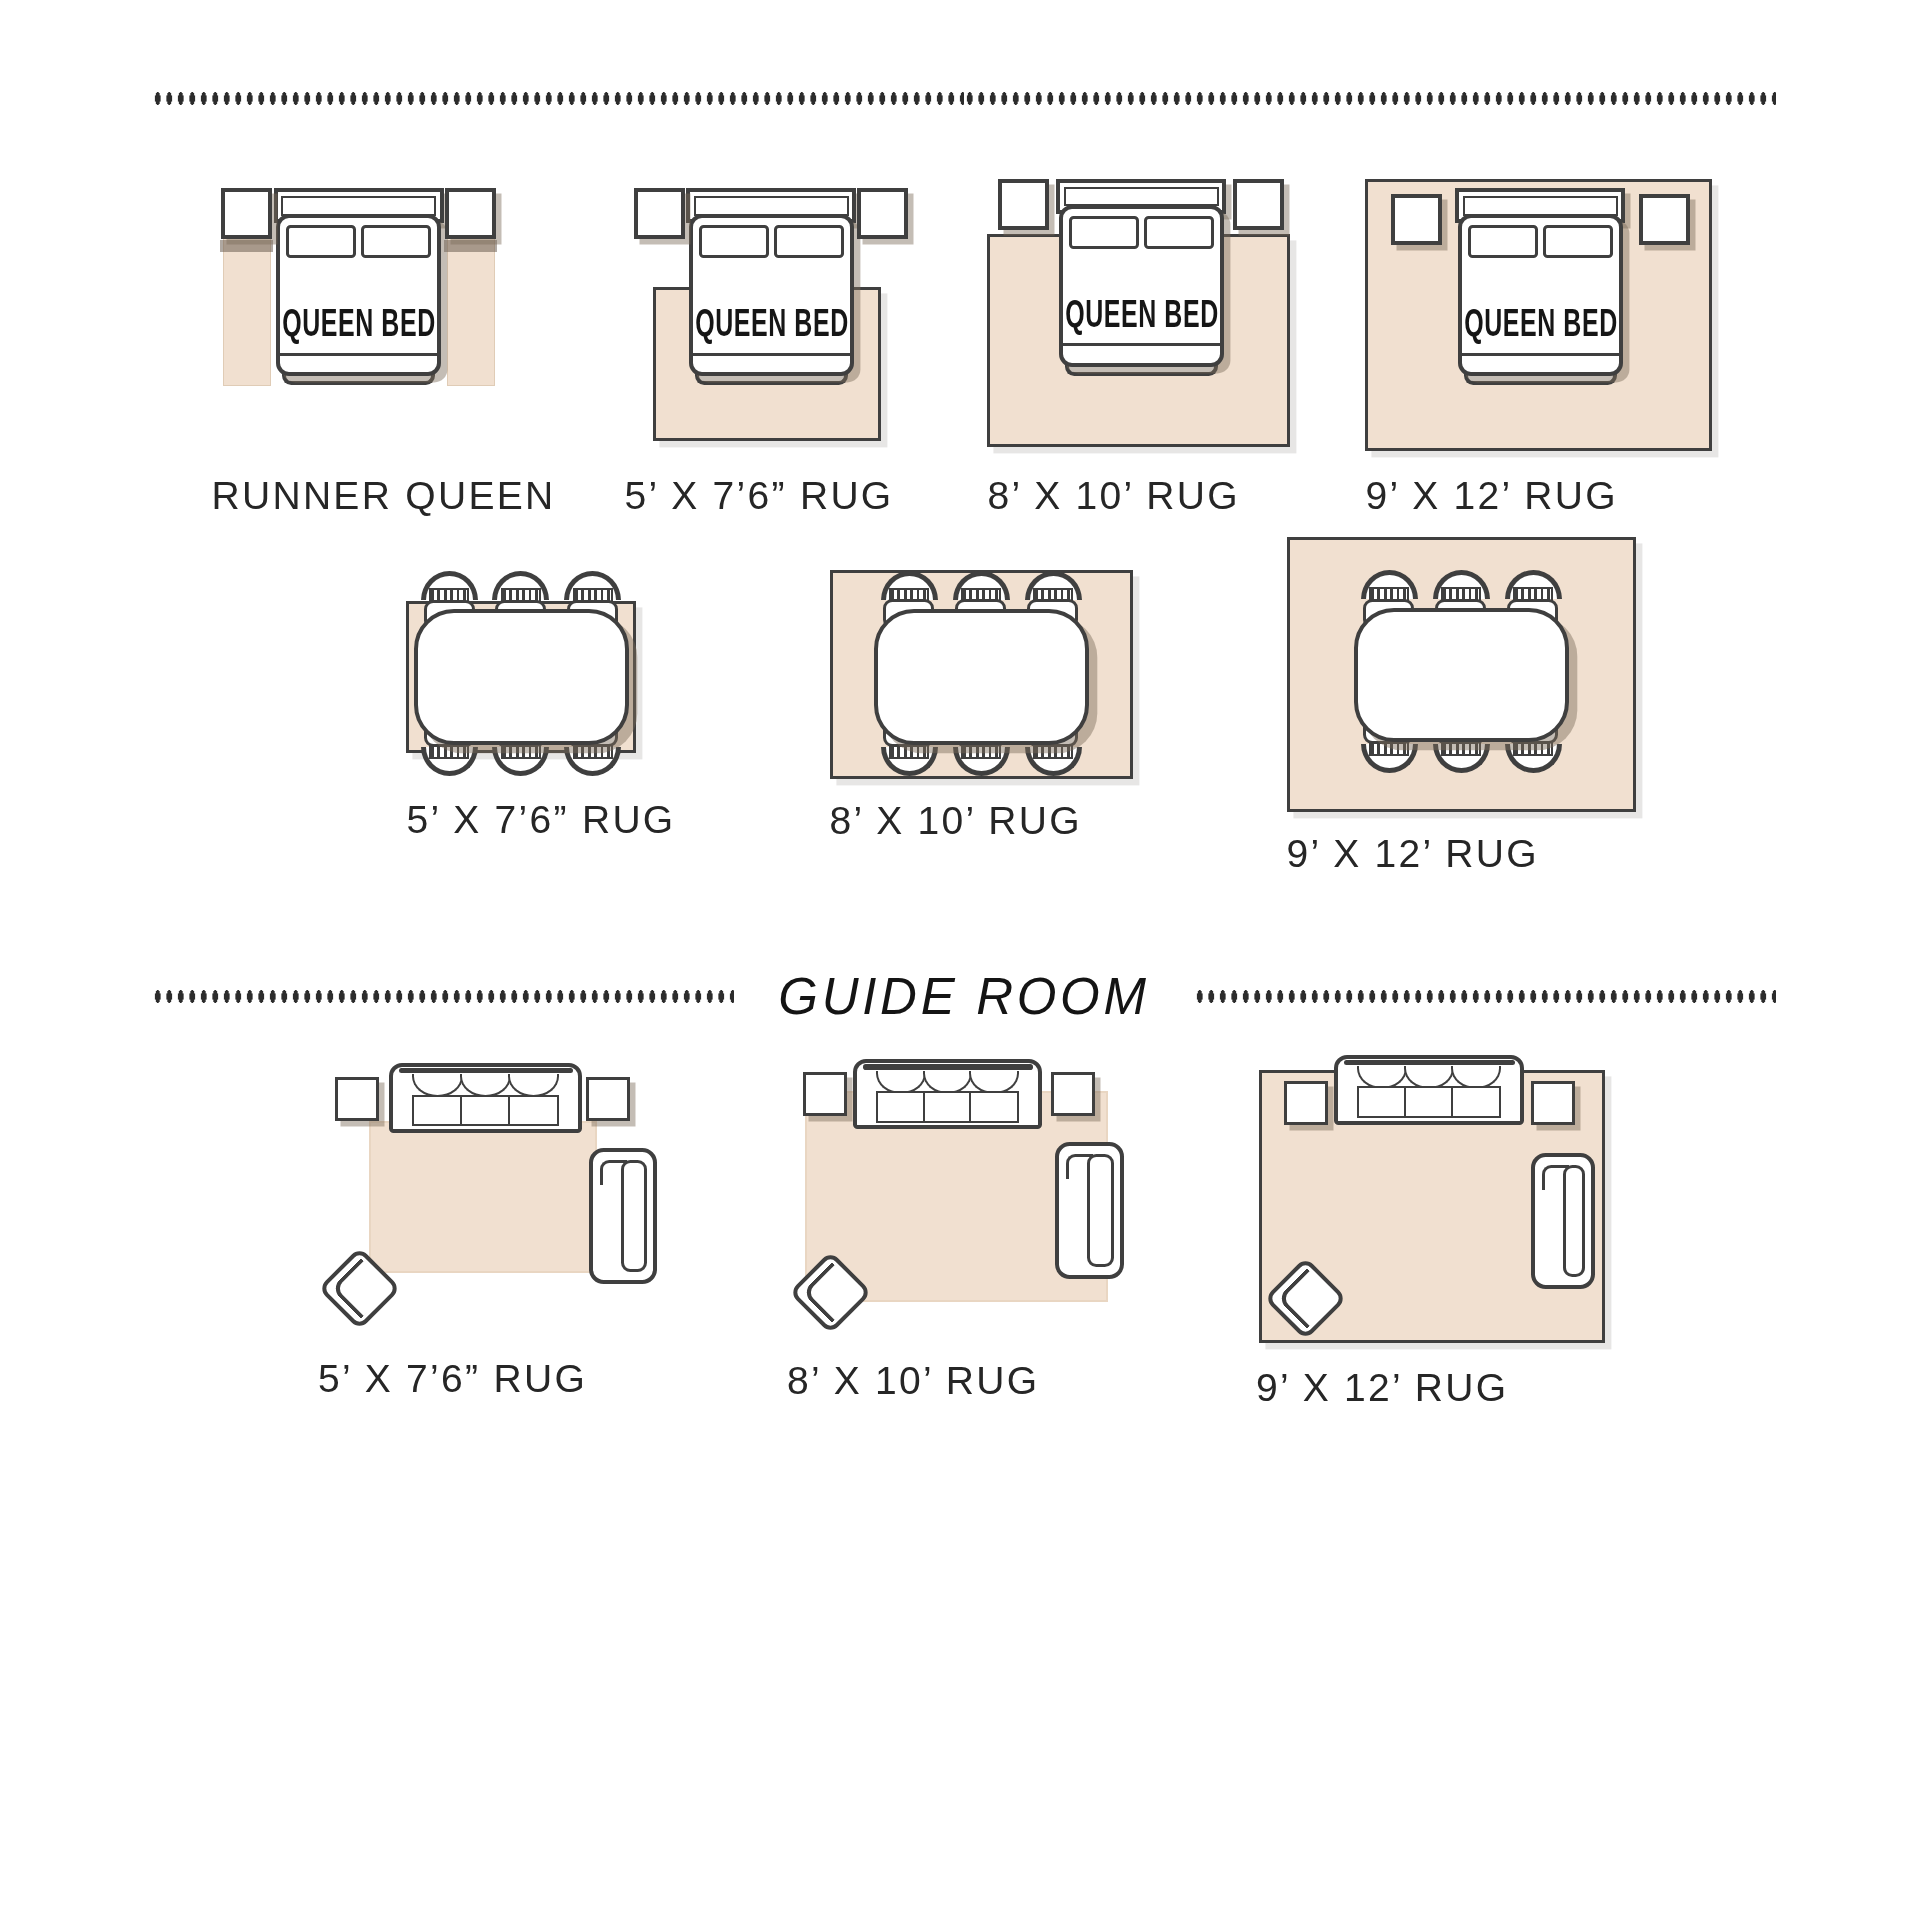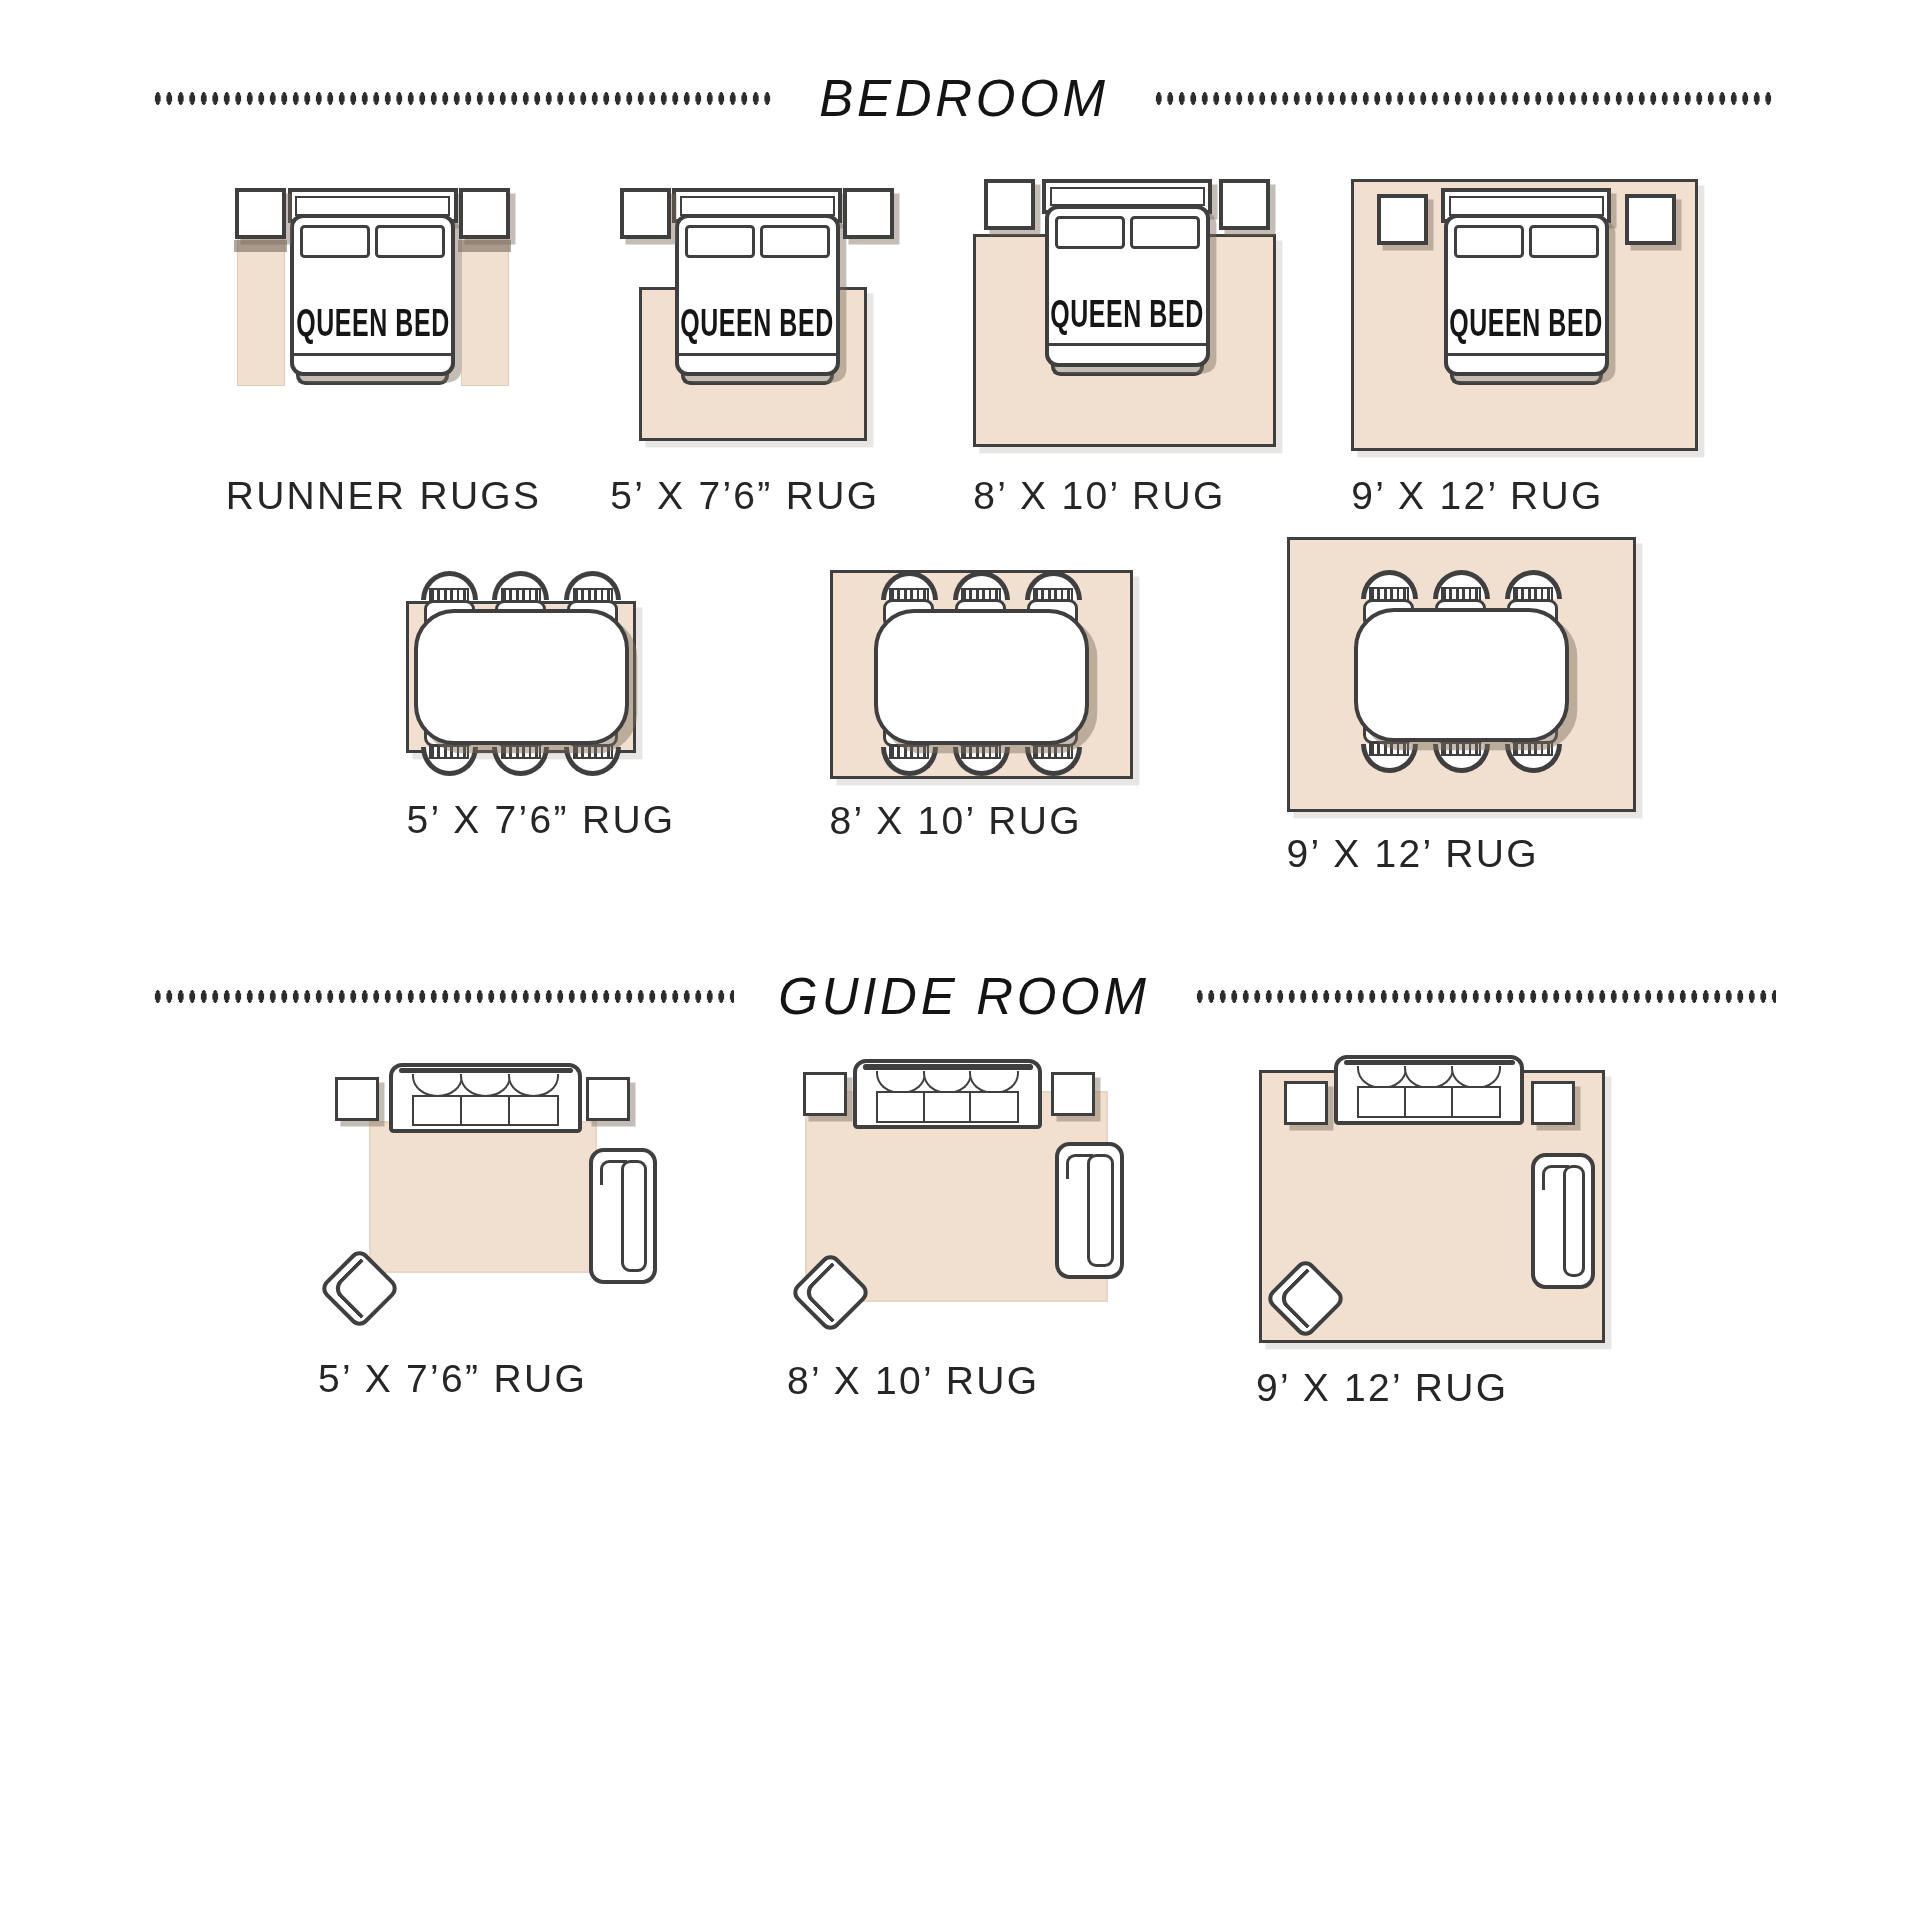--- a/index.html
+++ b/index.html
@@ -153,21 +153,20 @@
   .c-l3 .cchair{left:20px;top:217px}
 </style>
 </head>
 <body>
 
 <div class="page">
 
 
   <div class="divider d1">
     <span class="dots"></span>
-    <h2>BEDROOM</h2>
     <span class="dots"></span>
   </div>
 
   <div class="row bedroom">
 
     <div class="figure">
       <div class="canvas c-b1">
         <div class="runner run-l"></div>
         <div class="runner run-r"></div>
         <div class="bed">
@@ -177,21 +176,21 @@
             <div class="pillow pr"></div>
             <div class="bed-label">
                 <span>QUEEN BED</span>
               </div>
           </div>
           <div class="bed-foot"></div>
         </div>
         <div class="nstand ns-l"></div>
         <div class="nstand ns-r"></div>
       </div>
-      <div class="fig-label">RUNNER RUGS</div>
+      <div class="fig-label">RUNNER QUEEN</div>
     </div>
 
     <div class="figure">
       <div class="canvas c-b2">
         <div class="rug"></div>
         <div class="bed">
           <div class="bed-head"></div>
           <div class="bed-matt">
             <div class="pillow pl"></div>
             <div class="pillow pr"></div>

